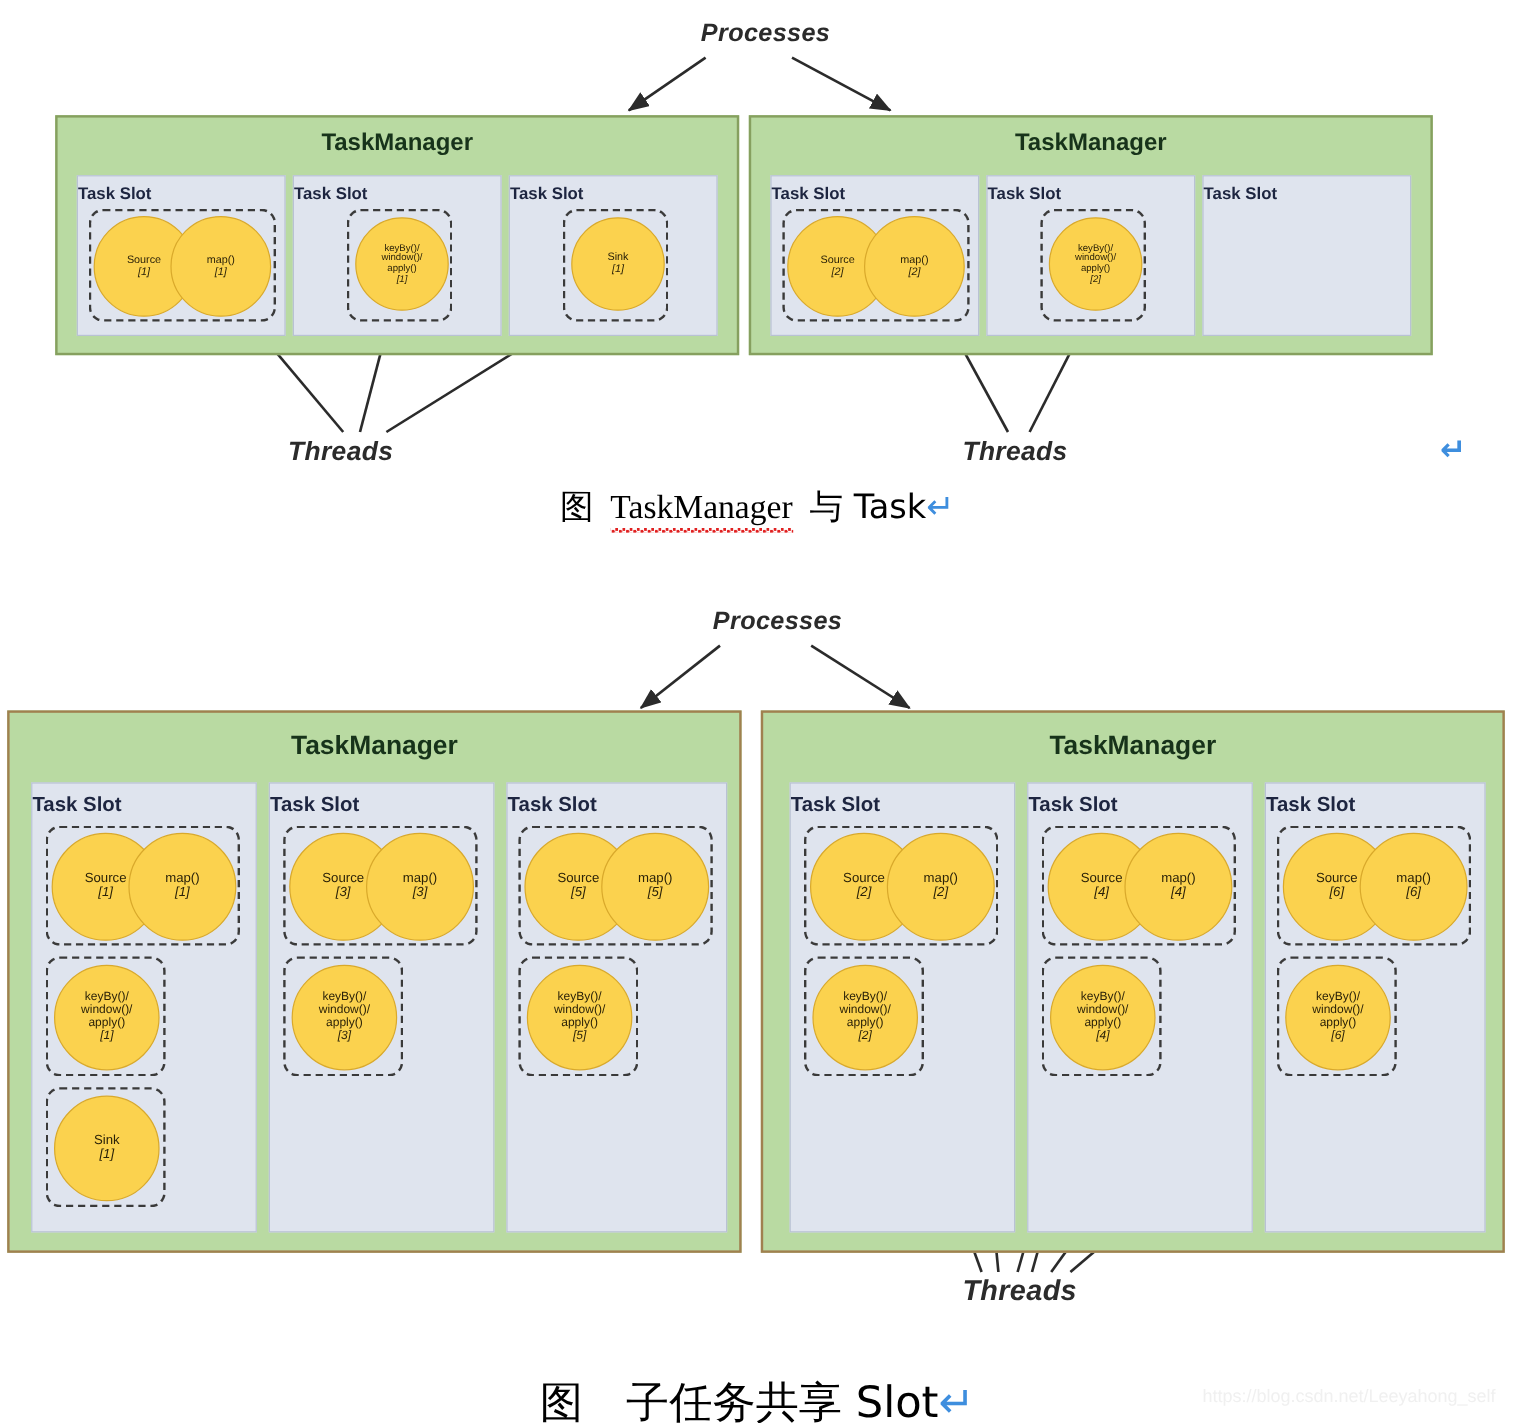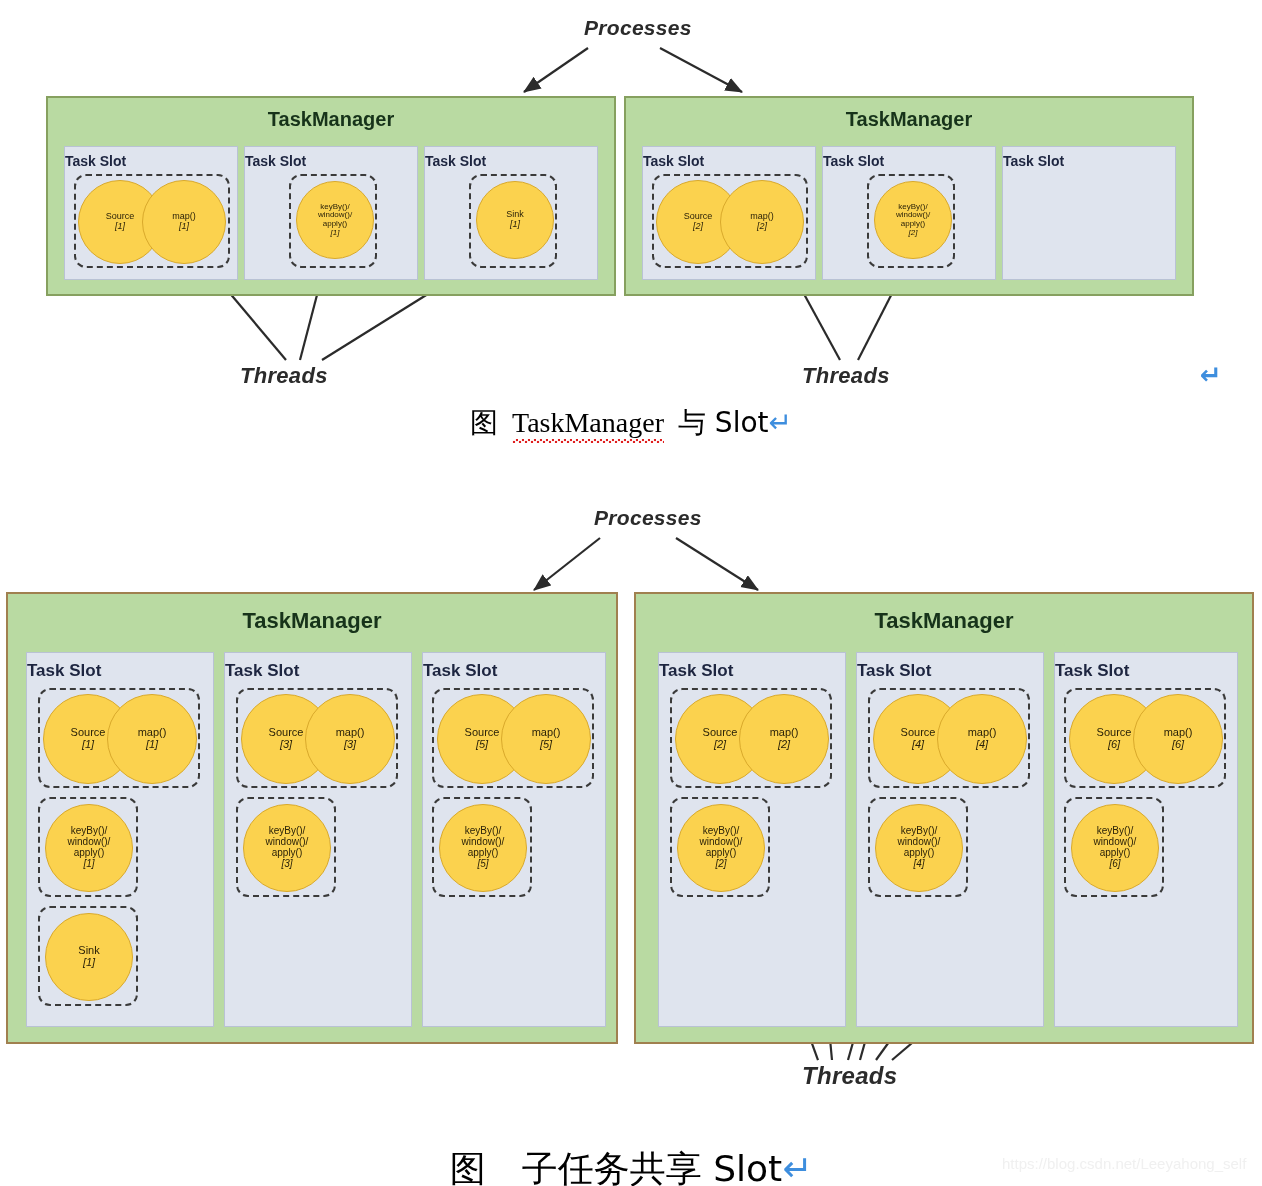--- a/index.html
+++ b/index.html
@@ -219,21 +219,21 @@
 </div>
 
 <div class="anno" style="left:240px;top:363px;font-size:22px;">Threads</div>
 <div class="anno" style="left:802px;top:363px;font-size:22px;">Threads</div>
 
 <div class="pilcrow abs" style="left:1200px;top:360px;font-size:26px;font-weight:bold;">↵</div>
 
 <div class="caption" style="left:0;top:404px;width:1262px;font-size:28px;">
   <span class="han">图</span>
   <span>&nbsp;</span><span class="sp-underline">TaskManager</span><span>&nbsp;</span>
-  <span class="han">与 Slot</span><span class="pilcrow">↵</span>
+  <span class="han">与 Task</span><span class="pilcrow">↵</span>
 </div>
 
 <div class="anno" style="left:594px;top:506px;font-size:21px;">Processes</div>
 
 <div class="tm brown" style="left:6px;top:592px;width:612px;height:452px;">
   <div class="tm-title" style="margin-top:14px;font-size:22px;">TaskManager</div>
 
   <div class="slot" style="left:18px;top:58px;width:188px;height:375px;">
     <div class="slot-title" style="margin-top:8px;font-size:17px;">Task Slot</div>
     <div class="grp" style="left:11px;top:35px;width:162px;height:100px;">

